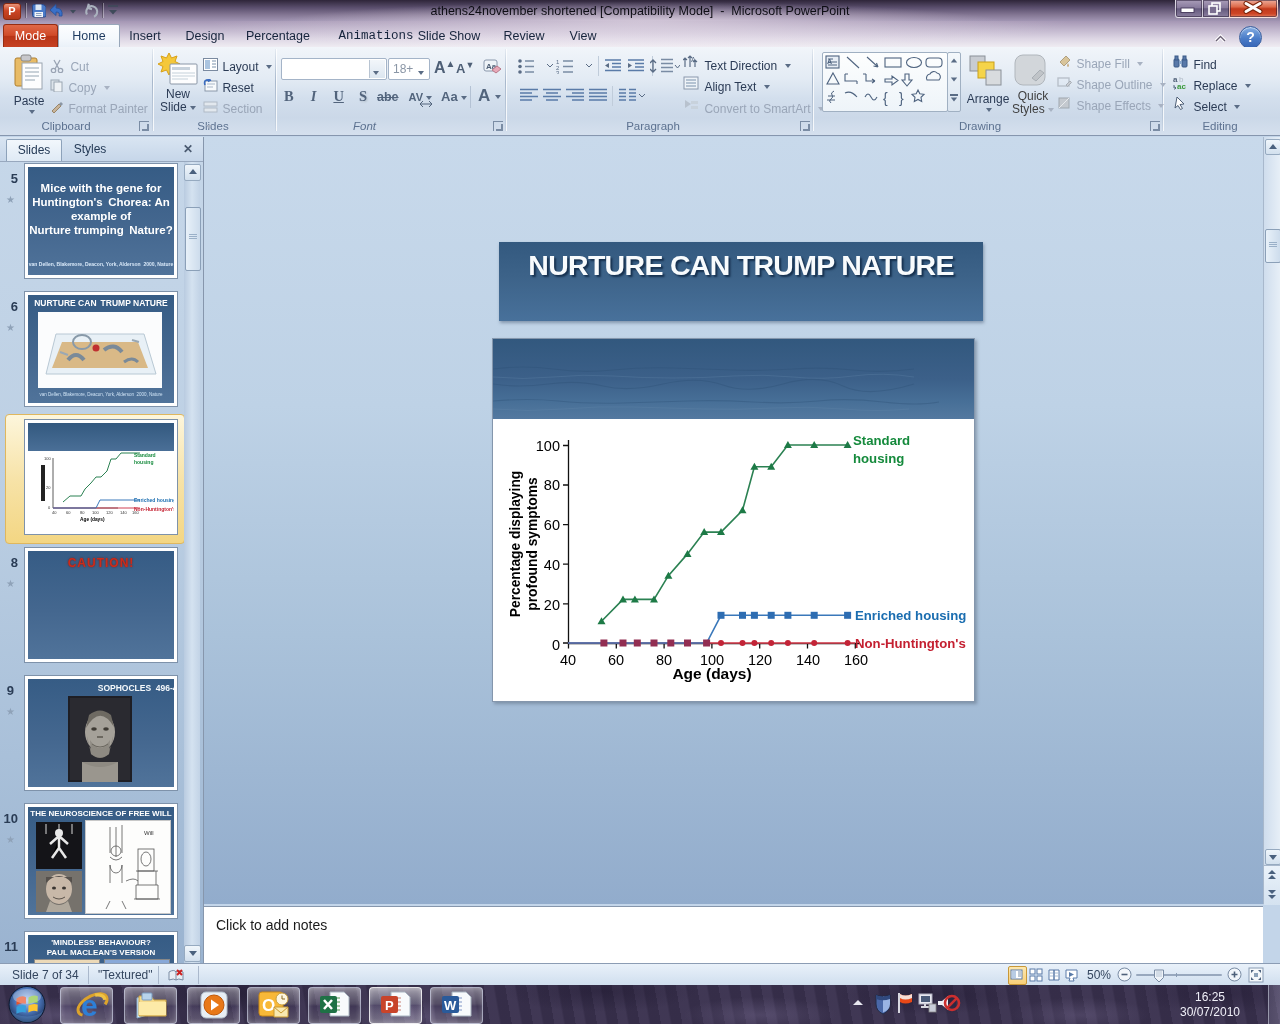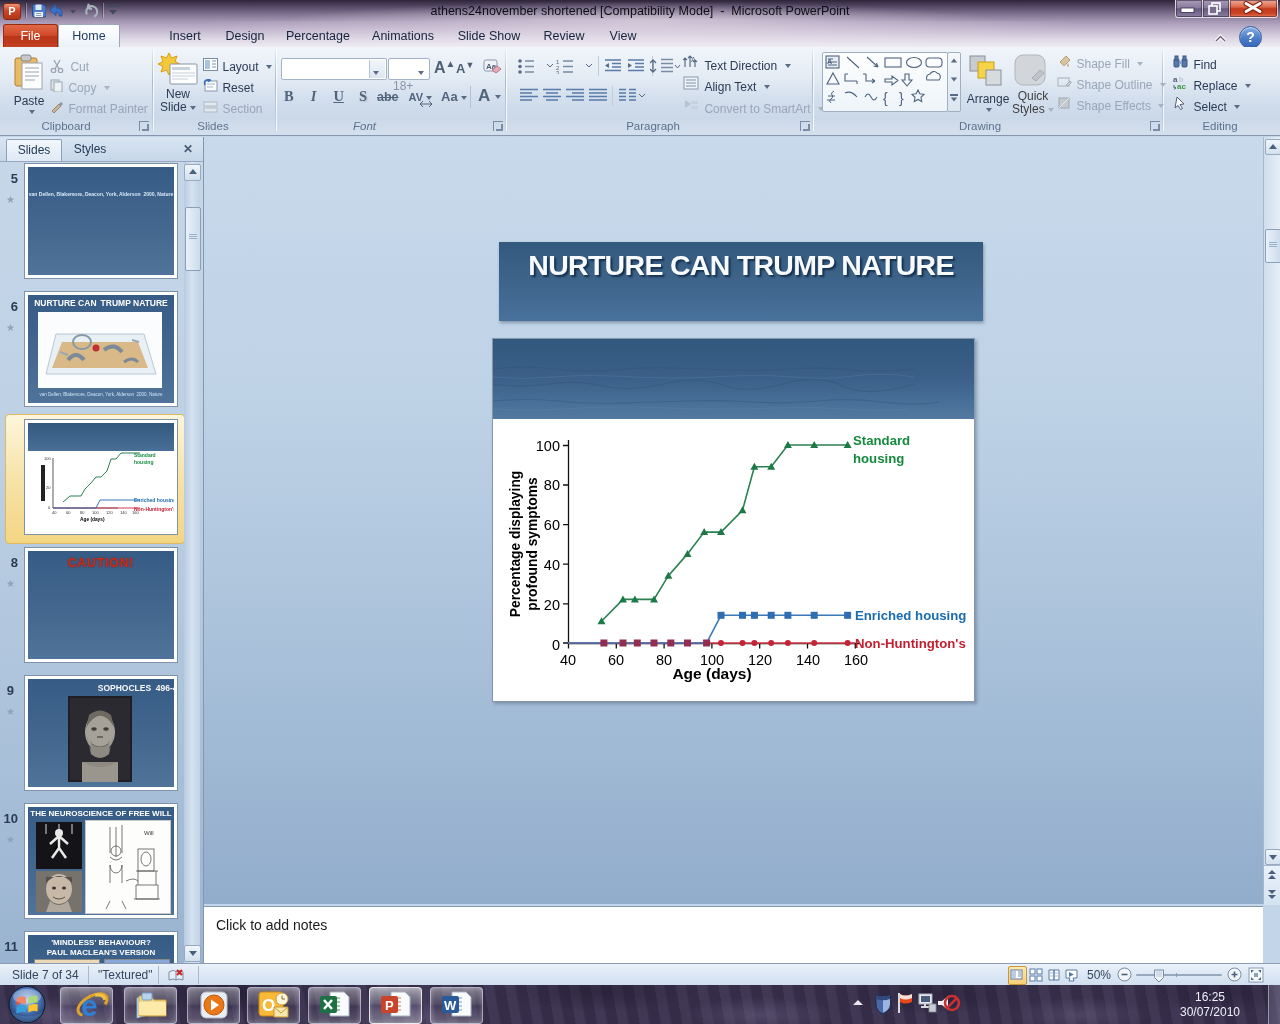--- a/index.html
+++ b/index.html
@@ -23,21 +23,21 @@
 
 #ppticon{left:3px;top:3px;width:16px;height:15px;border-radius:3px;
  background:linear-gradient(180deg,#e8947a,#cc4424 45%,#b23818);border:1px solid #8a2a10;
  color:#fff;font-weight:bold;font-size:11px;text-align:center;line-height:15px;}
 .qsep{top:3px;width:1px;height:15px;background:rgba(255,255,255,.35);box-shadow:-1px 0 0 rgba(0,0,0,.25);}
 
 #tabrow{left:0;top:21px;width:1280px;height:26px;
  background:linear-gradient(180deg,#a496b4 0%,#bfb4cb 30%,#ddd6e4 68%,#efecf2 100%);}
 #tabrow2{left:0;top:21px;width:1280px;height:26px;
  background:radial-gradient(ellipse 45% 170% at 50% 0%,rgba(250,242,248,.5),rgba(250,242,248,0) 75%);}
-.rtab{top:25px;height:22px;font-size:12.5px;color:#16243c;text-align:center;line-height:22px;padding-left:40px;}
+.rtab{top:25px;height:22px;font-size:12.5px;color:#16243c;text-align:center;line-height:22px;}
 #filetab{left:3px;top:24px;width:53px;height:23px;border-radius:3px 3px 0 0;color:#fff;text-align:center;
  font-size:12.5px;line-height:23px;background:linear-gradient(180deg,#e06848 0%,#d04a28 45%,#b93517 50%,#c74224 100%);
  border:1px solid #962d12;border-bottom:none;}
 #hometab{left:58px;top:24px;width:60px;height:23px;border-radius:2px 2px 0 0;
  background:linear-gradient(180deg,#fdfeff,#f4f8fc 60%,#e9f0f8);border:1px solid #98a7ba;border-bottom:none;
  font-size:12.5px;color:#1e3a5f;text-align:center;line-height:22px;}
 
 #ribbon{left:0;top:47px;width:1280px;height:88px;
  background:linear-gradient(180deg,#f1f5fa 0%,#e3ebf4 36%,#d3dfed 58%,#cbd8e8 80%,#d5e0ee 100%);
  border-bottom:1px solid #8696ae;}
@@ -127,26 +127,26 @@
         <rect x="6" y="6" width="8" height="8" fill="#7a6e90"></rect>
       </g>
     </svg></div>
 <div class="a wbtn" id="btncls"><svg width="45" height="15" xmlns="http://www.w3.org/2000/svg">
       <path d="M16,3.5 l14,8 M30,3.5 l-14,8" stroke="#7c2208" stroke-width="5" stroke-linecap="round"></path>
       <path d="M16,3.5 l14,8 M30,3.5 l-14,8" stroke="#fdfdfd" stroke-width="3" stroke-linecap="round"></path>
     </svg></div>
 
 <div class="a" id="tabrow"></div>
 <div class="a" id="tabrow2"></div>
-<div class="a" id="filetab">File</div>
+<div class="a" id="filetab">Mode</div>
 <div class="a" id="hometab">Home</div>
 <div class="a rtab" style="left:120px;width:50px;">Insert</div>
 <div class="a rtab" style="left:176px;width:58px;">Design</div>
 <div class="a rtab" style="left:240px;width:76px;">Percentage</div>
-<div class="a rtab" style="left:322px;width:82px;">Animations</div>
+<div class="a rtab" style="left:335px;width:82px;font-family:Liberation Mono, monospace;">Animations</div>
 <div class="a rtab" style="left:410px;width:78px;">Slide Show</div>
 <div class="a rtab" style="left:494px;width:60px;">Review</div>
 <div class="a rtab" style="left:558px;width:50px;">View</div>
 <svg class="a" style="left:1213px;top:33px;" width="15" height="11" xmlns="http://www.w3.org/2000/svg">
     <path d="M3,8 l4.5,-4.5 4.5,4.5" fill="none" stroke="#fff" stroke-width="3.4"></path>
     <path d="M3,8 l4.5,-4.5 4.5,4.5" fill="none" stroke="#6a6074" stroke-width="1.4"></path>
   </svg>
 <div class="a" style="left:1239px;top:26px;width:21px;height:21px;border-radius:50%;background:linear-gradient(180deg,#85aee2,#4a7cc8 55%,#3563b4);border:1px solid #3a5f9e;box-shadow:inset 0 1px 1px rgba(255,255,255,.6);color:#fff;font-weight:bold;font-size:14px;text-align:center;line-height:21px;">?</div>
 
 <div class="a" id="ribbon"></div>
@@ -218,21 +218,21 @@
  <div style="height:21px;"><svg width="15" height="13" xmlns="http://www.w3.org/2000/svg">
           <rect x="1" y="2" width="13" height="4" fill="#e2e8ee" stroke="#b0bac6"></rect>
           <rect x="1" y="8" width="13" height="4" fill="#e2e8ee" stroke="#b0bac6"></rect>
         </svg> <span class="rgray">Section</span> <span class="darrg"></span></div>
 </div>
 
 <div class="a" style="left:281px;top:58px;width:104px;height:20px;background:#fff;border:1px solid #a4b4c8;border-radius:2px;">
  <div style="position:absolute;right:1px;top:1px;width:15px;height:18px;background:linear-gradient(180deg,#f2f6fa,#dce6f0);border-left:1px solid #b8c4d2;"><div class="darr" style="margin:7px 0 0 3px;"></div></div>
 </div>
 <div class="a" style="left:388px;top:58px;width:40px;height:20px;background:#fff;border:1px solid #a4b4c8;border-radius:2px;">
- <div style="position:absolute;left:4px;top:20px;font-size:12px;color:#8a96a6;">18+</div>
+ <div style="position:absolute;left:4px;top:3px;font-size:12px;color:#8a96a6;">18+</div>
  <div style="position:absolute;right:1px;top:1px;width:13px;height:18px;"><div class="darr" style="margin:7px 0 0 3px;"></div></div>
 </div>
 <div class="a" style="left:434px;top:58px;font-size:16px;font-weight:bold;color:#4e5f76;">A<span style="font-size:10px;vertical-align:6px;">▲</span></div>
 <div class="a" style="left:456px;top:60px;font-size:13px;font-weight:bold;color:#4e5f76;">A<span style="font-size:9px;vertical-align:5px;">▼</span></div>
 <div class="a" style="left:482px;top:58px;width:20px;height:18px;">
  <svg width="20" height="18" xmlns="http://www.w3.org/2000/svg">
         <rect x="2" y="2" width="13" height="11" rx="2" fill="#eef3f8" stroke="#8a98ac"></rect>
         <text x="4" y="11" font-size="8" fill="#4e5f76" font-weight="bold" font-family="Liberation Sans,sans-serif">Aa</text>
         <path d="M10,12 l5,-4 4,3 -5,4 z" fill="#e8a8b8" stroke="#b87888"></path>
       </svg>
@@ -425,20 +425,21 @@
       <div class="a star" style="left:6px;top:440px;"></div>
   <div class="a snum" style="left:-6px;top:546px;">9</div>
       <div class="a star" style="left:6px;top:568px;"></div>
   <div class="a snum" style="left:-2px;top:674px;">10</div>
       <div class="a star" style="left:6px;top:696px;"></div>
   <div class="a snum" style="left:-2px;top:802px;">11</div>
       <div class="a star" style="left:6px;top:824px;"></div>
 
   <div class="a thumb" style="top:26px;">
         <div class="tcontent" style="color:#fff;font-weight:bold;font-size:11.5px;text-align:center;">
+   <div style="margin-top:14px;line-height:14px;">Mice with the gene for<br>Huntington's  Chorea: An<br>example of<br>Nurture trumping  Nature?</div>
    <div style="margin-top:24px;font-size:5px;white-space:nowrap;color:#d8e8f8;">van Dellen, Blakemore, Deacon, York, Alderson&nbsp; 2000, Nature</div>
   </div>
       </div>
 
   <div class="a thumb" style="top:154px;">
         <div class="tcontent">
    <div style="position:absolute;left:0;top:3px;width:146px;text-align:center;color:#fff;font-weight:bold;font-size:8.5px;">NURTURE CAN  TRUMP NATURE</div>
    <div style="position:absolute;left:10px;top:17px;width:124px;height:76px;background:#fbfcfd;">
     <svg width="124" height="76" xmlns="http://www.w3.org/2000/svg">
      <polygon points="18,22 106,22 118,62 8,62" fill="#e8f0f6" stroke="#b8c8d4" stroke-width="1"></polygon>

